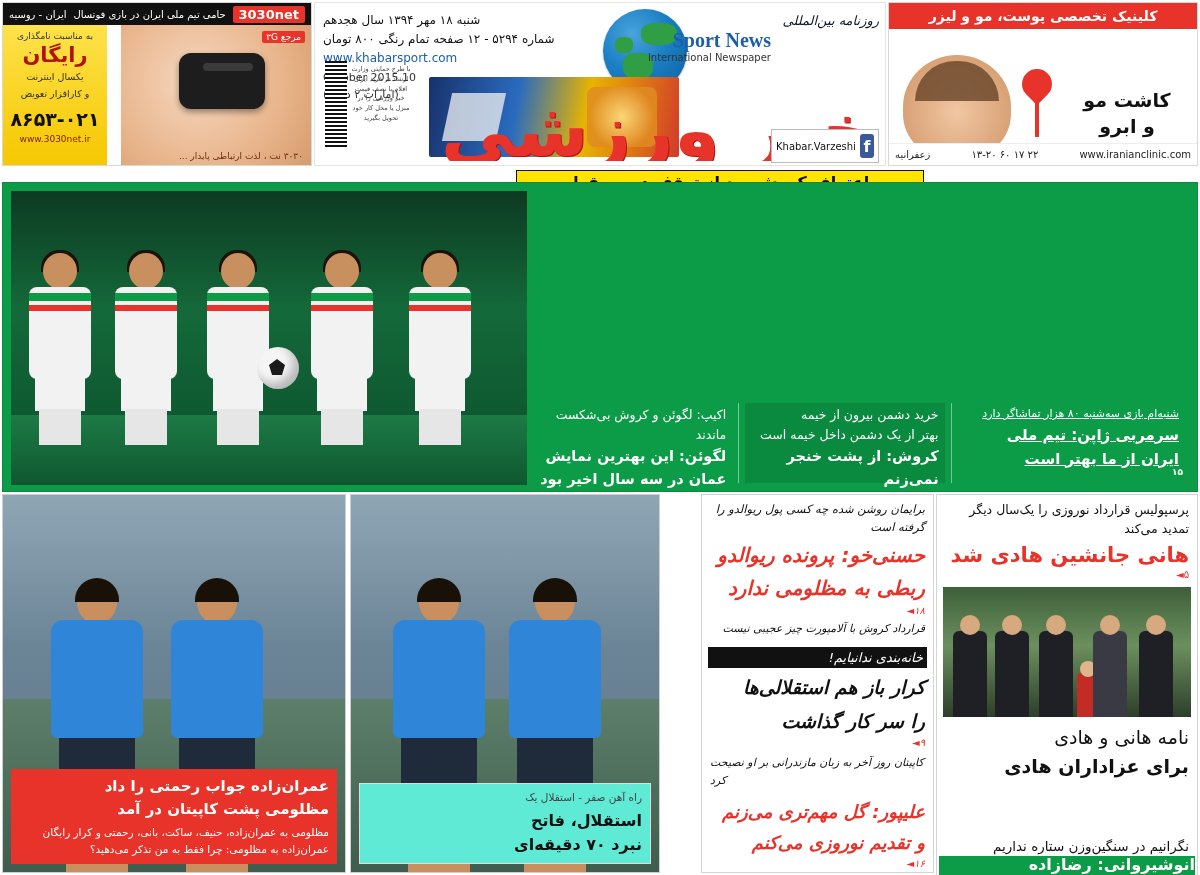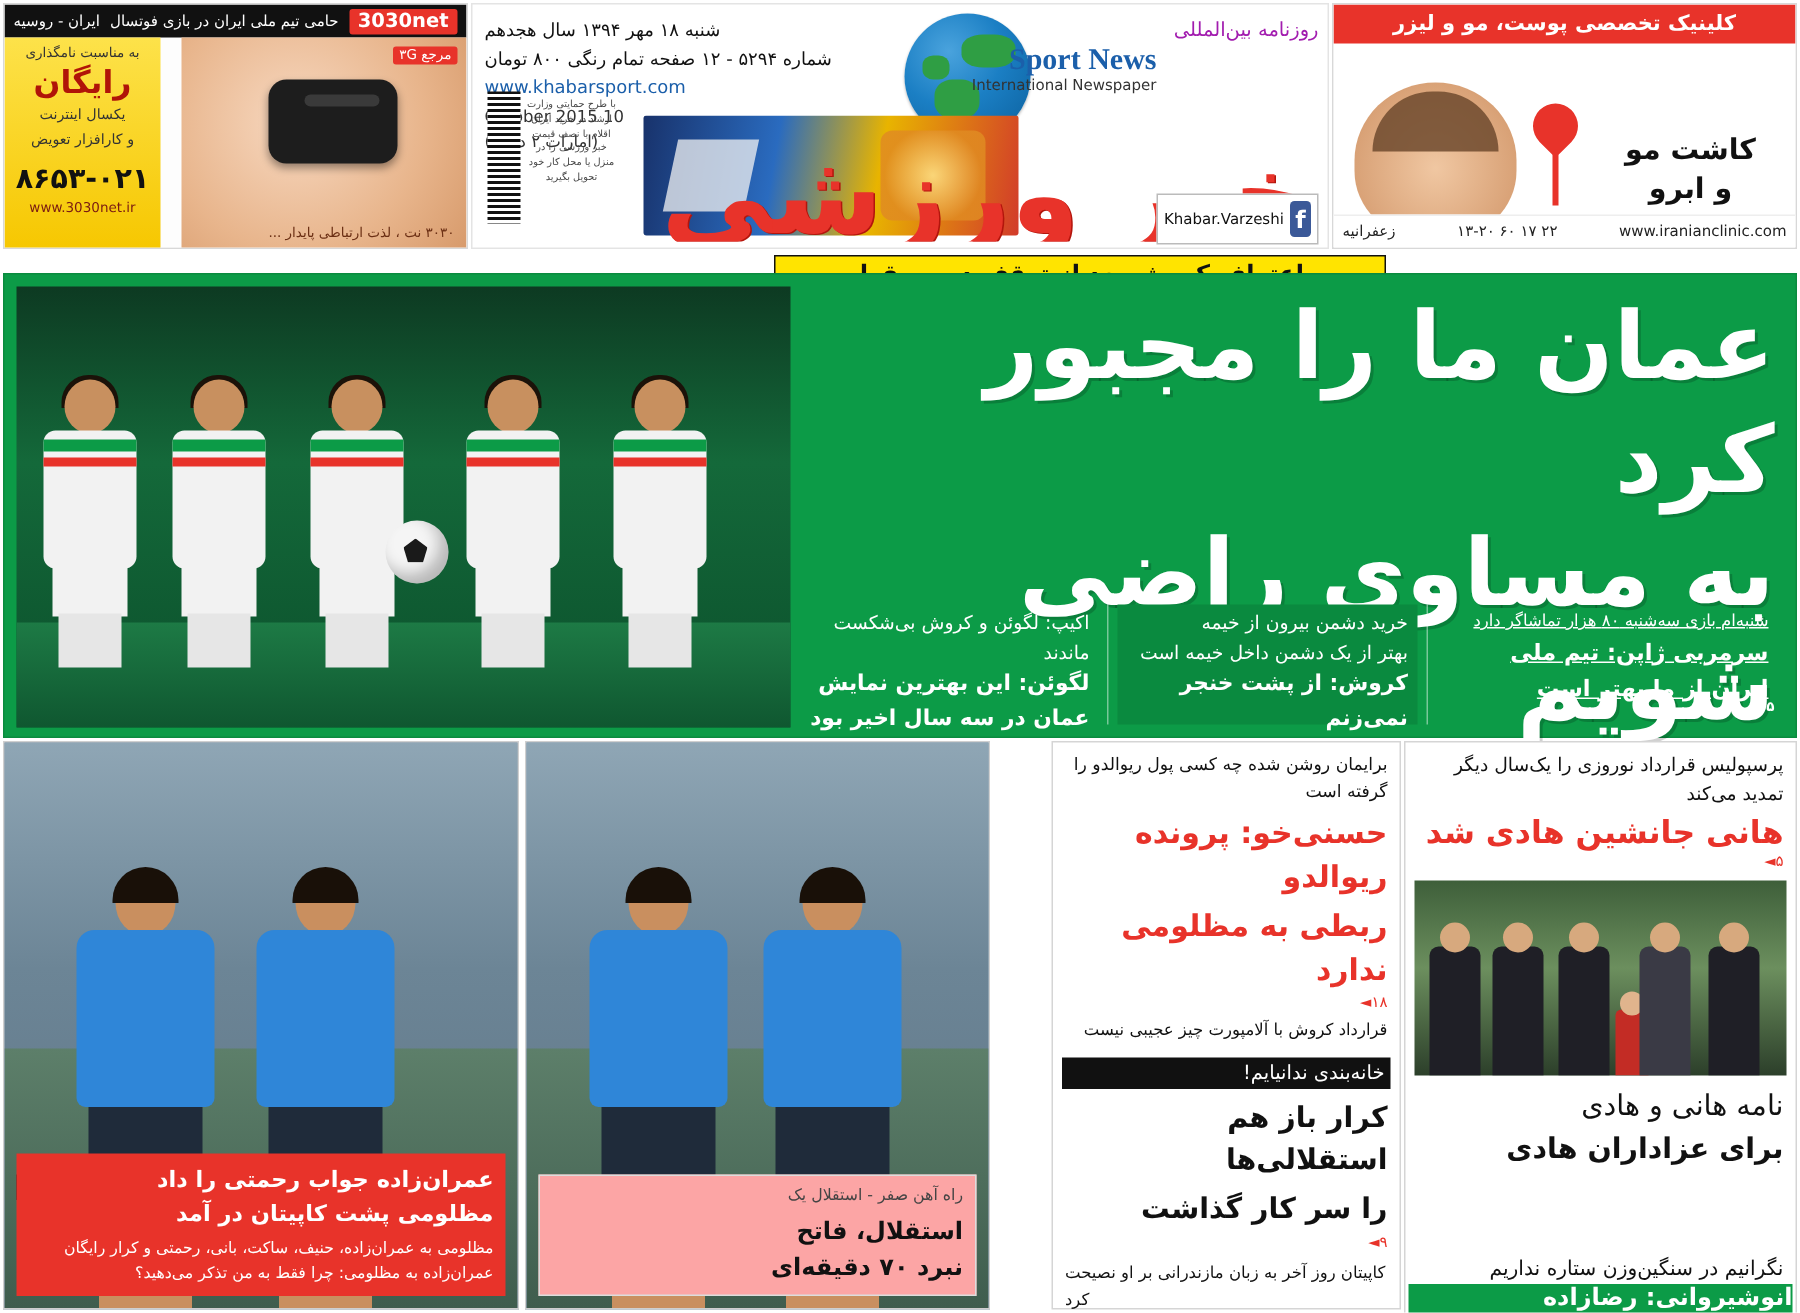--- a/index.html
+++ b/index.html
@@ -104,21 +104,21 @@
   .logo-ball .land{position:absolute;background:#2f9e44;border-radius:40%;}
   .logo-ball .l1{top:14px;right:10px;width:36px;height:22px;}
   .logo-ball .l2{top:44px;right:34px;width:30px;height:26px;}
   .logo-ball .l3{top:28px;right:54px;width:18px;height:16px;}
   .paper-name-en {
     position:absolute; top:26px; right:114px; text-align:right; line-height:1.15;
   }
   .paper-name-en .t1{font-size:20px;font-weight:bold;color:#1b5faa;font-family:"Liberation Serif",serif;}
   .paper-name-en .t2{font-size:10px;color:#333;}
   .paper-fa-title {
-    position:absolute; top:10px; right:6px; font-size:13px; color:#a21caf; text-align:right;
+    position:absolute; top:10px; right:6px; font-size:13px; color:#0f172a; text-align:right;font-style:italic;
   }
   .issue-info{
     position:absolute; top:8px; left:8px; text-align:left; font-size:12px; color:#111; line-height:1.6;
   }
   .issue-info .en{font-size:11px;color:#333;}
   .issue-info .site{color:#1b5faa; font-size:12px;}
   .bignamebox{
     position:absolute; bottom:4px; left:4px; right:4px; height:84px;
     overflow:hidden;
   }
@@ -233,21 +233,21 @@
   .cr-mid{ position:absolute; top:228px; right:8px; left:8px; text-align:right;}
   .cr-mid .l1{font-size:19px;font-weight:normal;color:#111;line-height:1.5;}
   .cr-mid .l2{font-size:19px;font-weight:bold;color:#111;line-height:1.5;}
   .cr-foot{ position:absolute; bottom:40px; right:8px; left:8px; text-align:right; font-size:13.5px; color:#111;}
   .cr-green{
     position:absolute; bottom:2px; left:2px; right:2px; height:36px; background:#0c9b47;
     color:#fff; display:flex; align-items:center; justify-content:center; font-size:16px; font-weight:bold;
   }
 
   
-  .col-mid{ position:absolute; top:0; right:266px; width:233px; height:379px; border:1px solid #d5d5d5; background:#fff;}
+  .col-mid{ position:absolute; top:0; right:266px; width:233px; height:379px; border:1px solid #d5d5d5; background:#fff;font-style:italic;}
   .cm-k{ padding:5px 8px 0; text-align:right; font-size:11.5px; color:#111; line-height:1.6;}
   .cm-h{ padding:4px 8px 0; text-align:right; font-size:20px; font-weight:bold; color:#e8332a; line-height:1.45;}
   .cm-pg{ text-align:right; padding:2px 8px; font-size:10px; color:#e8332a;}
   .cm-note{ padding:2px 8px; text-align:right; font-size:11px; color:#111; line-height:1.6;}
   .cm-band{ margin:8px 6px 0; background:#111; color:#fff; text-align:right; font-size:13px; padding:3px 4px;}
   .cm-h2{ padding:6px 8px 0; text-align:right; font-size:19px; font-weight:bold; color:#111; line-height:1.45;}
   .cm-note2{ padding:4px 8px; text-align:left; font-size:11px; color:#111; line-height:1.6;}
   .cm-h3{ padding:4px 8px 0; text-align:right; font-size:18px; font-weight:bold; color:#e8332a; line-height:1.5;}
 
   
@@ -261,21 +261,21 @@
   .bplayer .hr{position:absolute;top:-2px;left:50%;transform:translateX(-50%);width:44px;height:24px;border-radius:22px 22px 0 0;background:#191008;}
   .bplayer .t{width:92px;height:118px;background:#2f86d8;border-radius:12px 12px 6px 6px;margin-top:-4px;}
   .bplayer .sh{width:76px;height:56px;background:#1f2b3a;margin:0 auto;}
   .bplayer .lg{width:62px;height:78px;background:#c98f5f;margin:0 auto;}
   .cap-red{
     position:absolute; left:8px; right:8px; bottom:8px; background:#e8332a; color:#fff;
     padding:6px 8px; text-align:right; font-size:15px; font-weight:bold; line-height:1.5;
   }
   .cap-red .small{ display:block; font-size:10.5px; font-weight:normal; margin-top:4px; line-height:1.6;}
   .cap-white{
-    position:absolute; left:8px; right:8px; bottom:8px; background:#fca5a5; color:#111;
+    position:absolute; left:8px; right:8px; bottom:8px; background:#5eead4; color:#111;
     padding:6px 8px; text-align:right; font-size:16px; font-weight:bold; line-height:1.5;
     border:1px solid #ddd;
   }
   .cap-white .small{ display:block; font-size:10.5px; font-weight:normal; color:#444; margin-bottom:3px;}
   .cap-black-tag{
     position:absolute; left:8px; bottom:72px; background:#111; color:#fff; font-size:11px; padding:2px 6px;
   }
 </style>
 </head>
 <body>
@@ -413,24 +413,20 @@
           <div class="head"></div>
           <div class="body"></div>
           <div class="stripe"></div>
           <div class="stripe2"></div>
           <div class="shorts"></div>
           <div class="legs"></div>
         </div>
       <div class="ball"></div>
     </div>
 
-    <div class="lead-text">
-      <div class="lead-h1">عمان ما را مجبور کرد</div>
-      <div class="lead-h1">به مساوی راضی شویم</div>
-    </div>
 
     <div class="lead-sub-row">
       <div class="sub-col">
         <div>اکیپ: لگوئن و کروش بی‌شکست ماندند</div>
         <div class="hl">لگوئن: این بهترین نمایش</div>
         <div class="hl">عمان در سه سال اخیر بود</div>
       </div>
       <div class="sub-divider"></div>
       <div class="sub-col dark">
         <div>خرید دشمن بیرون از خیمه</div>

